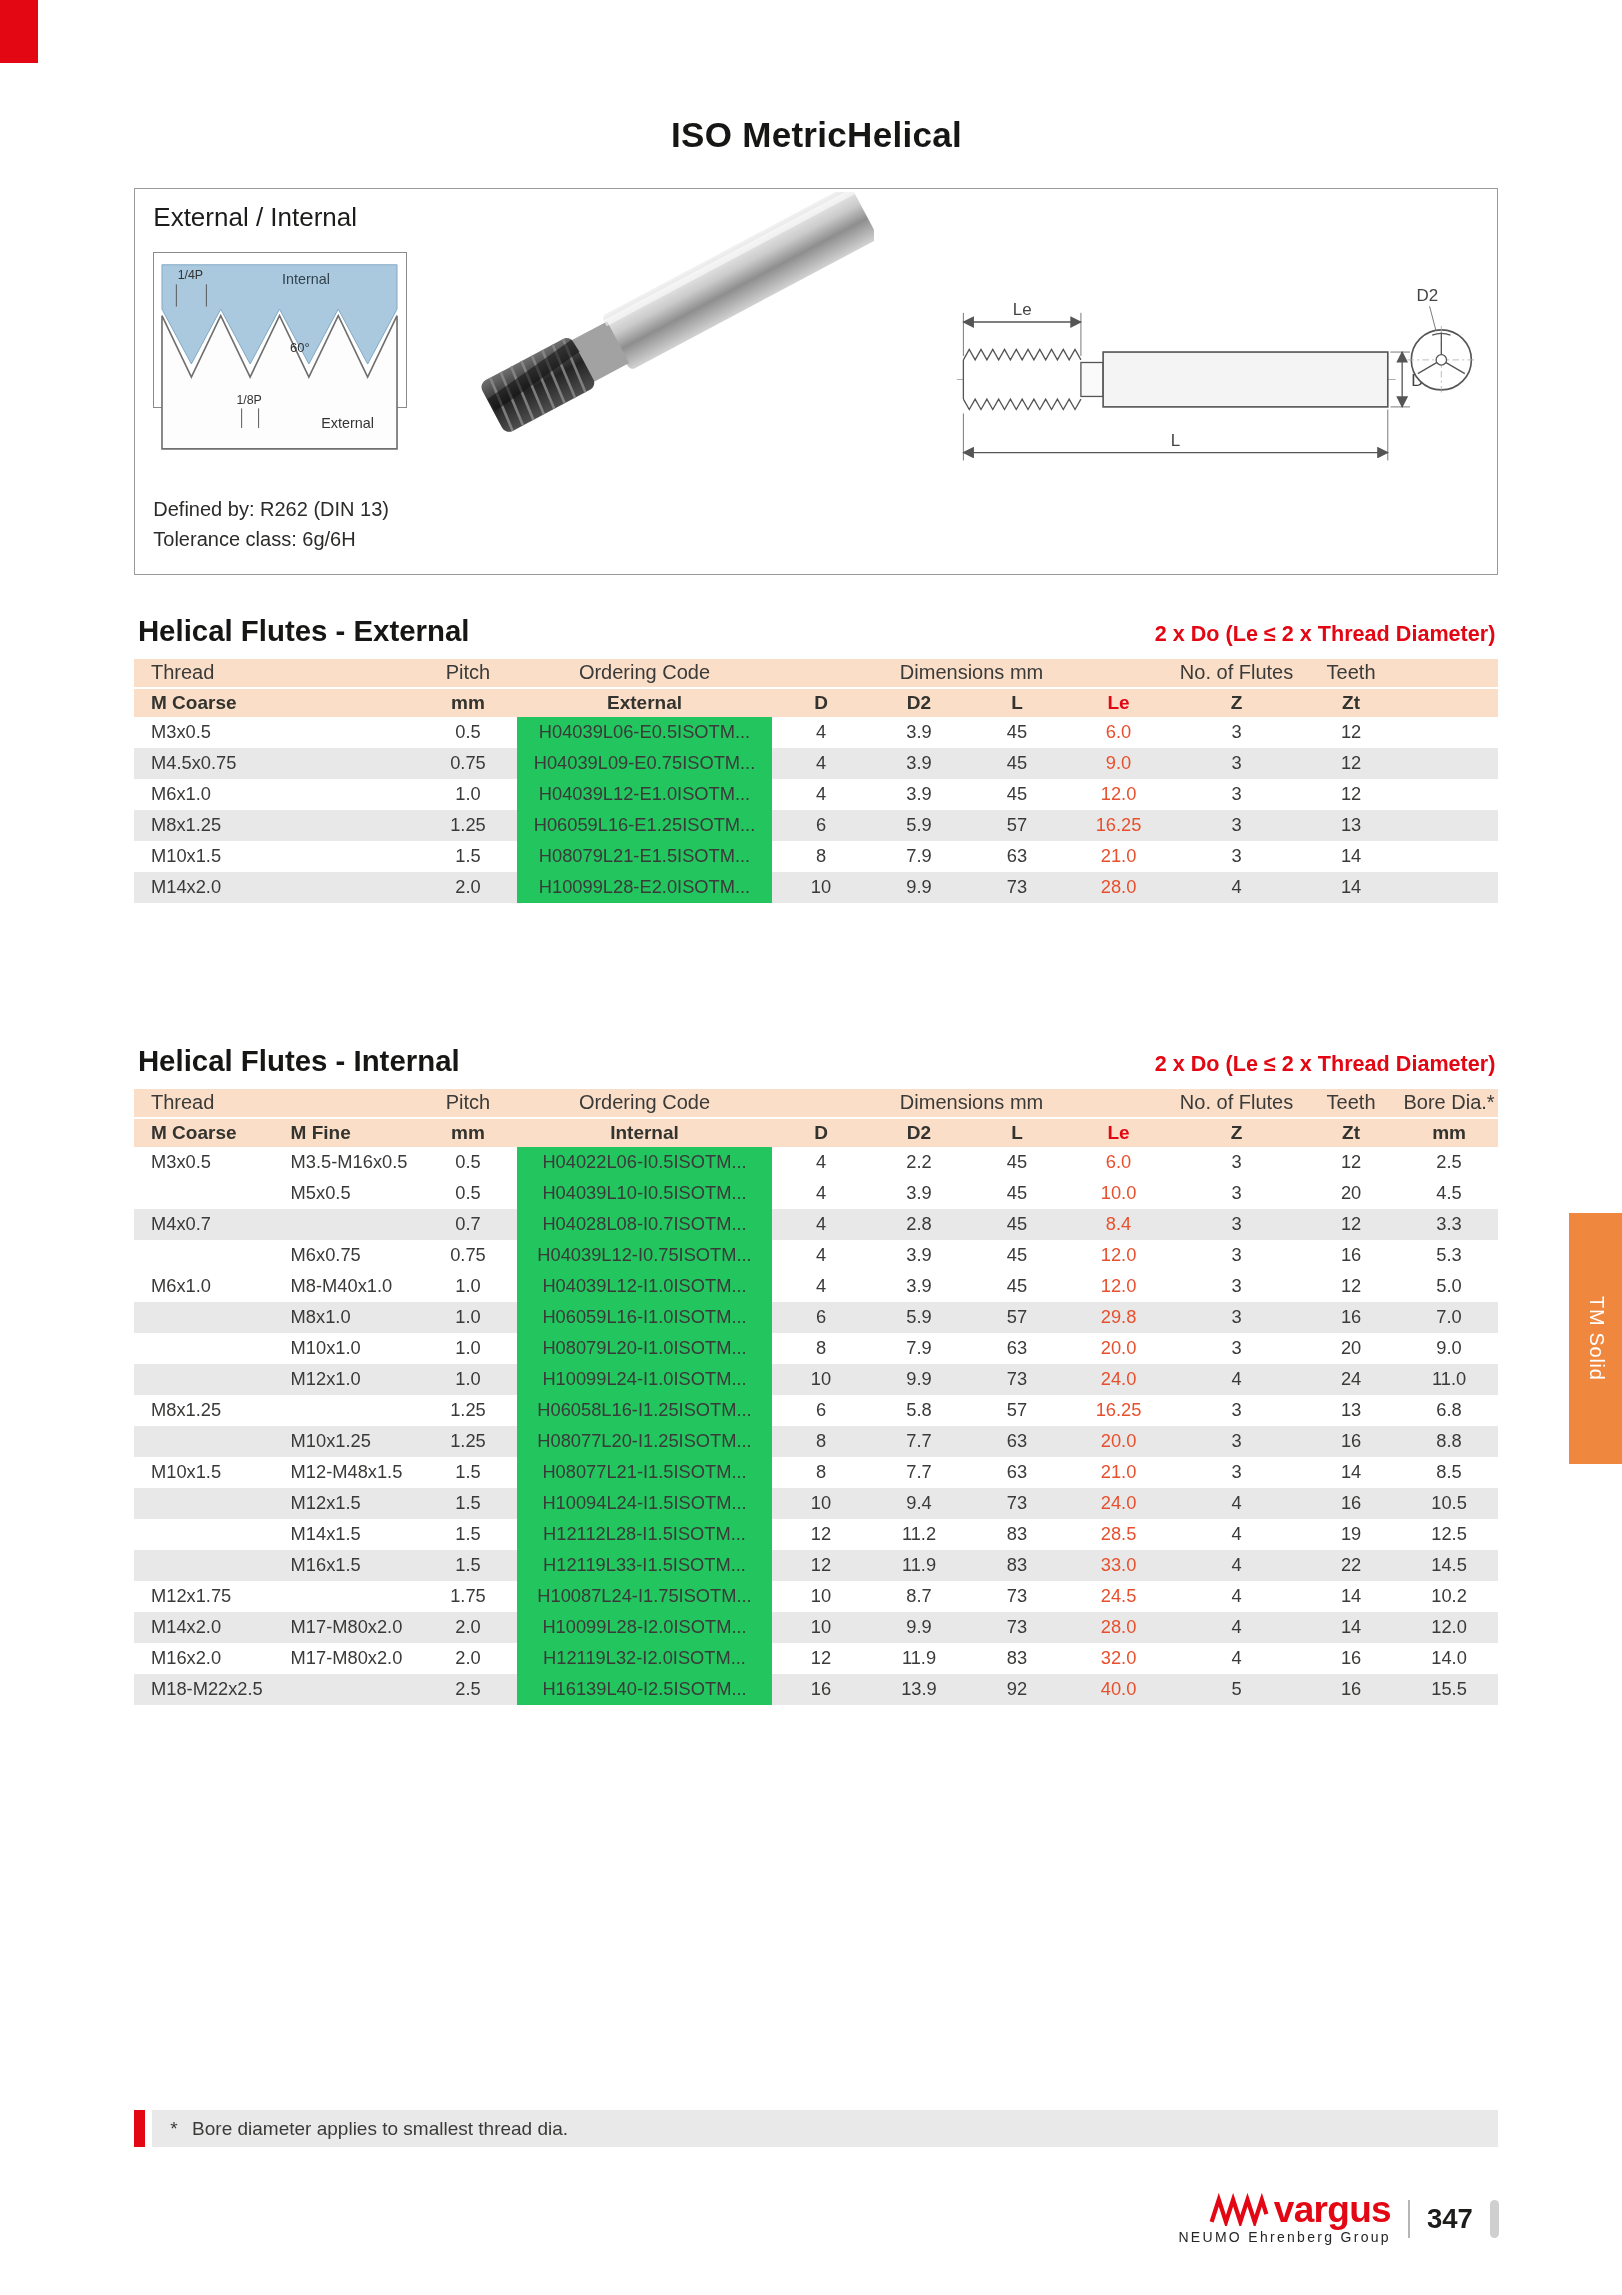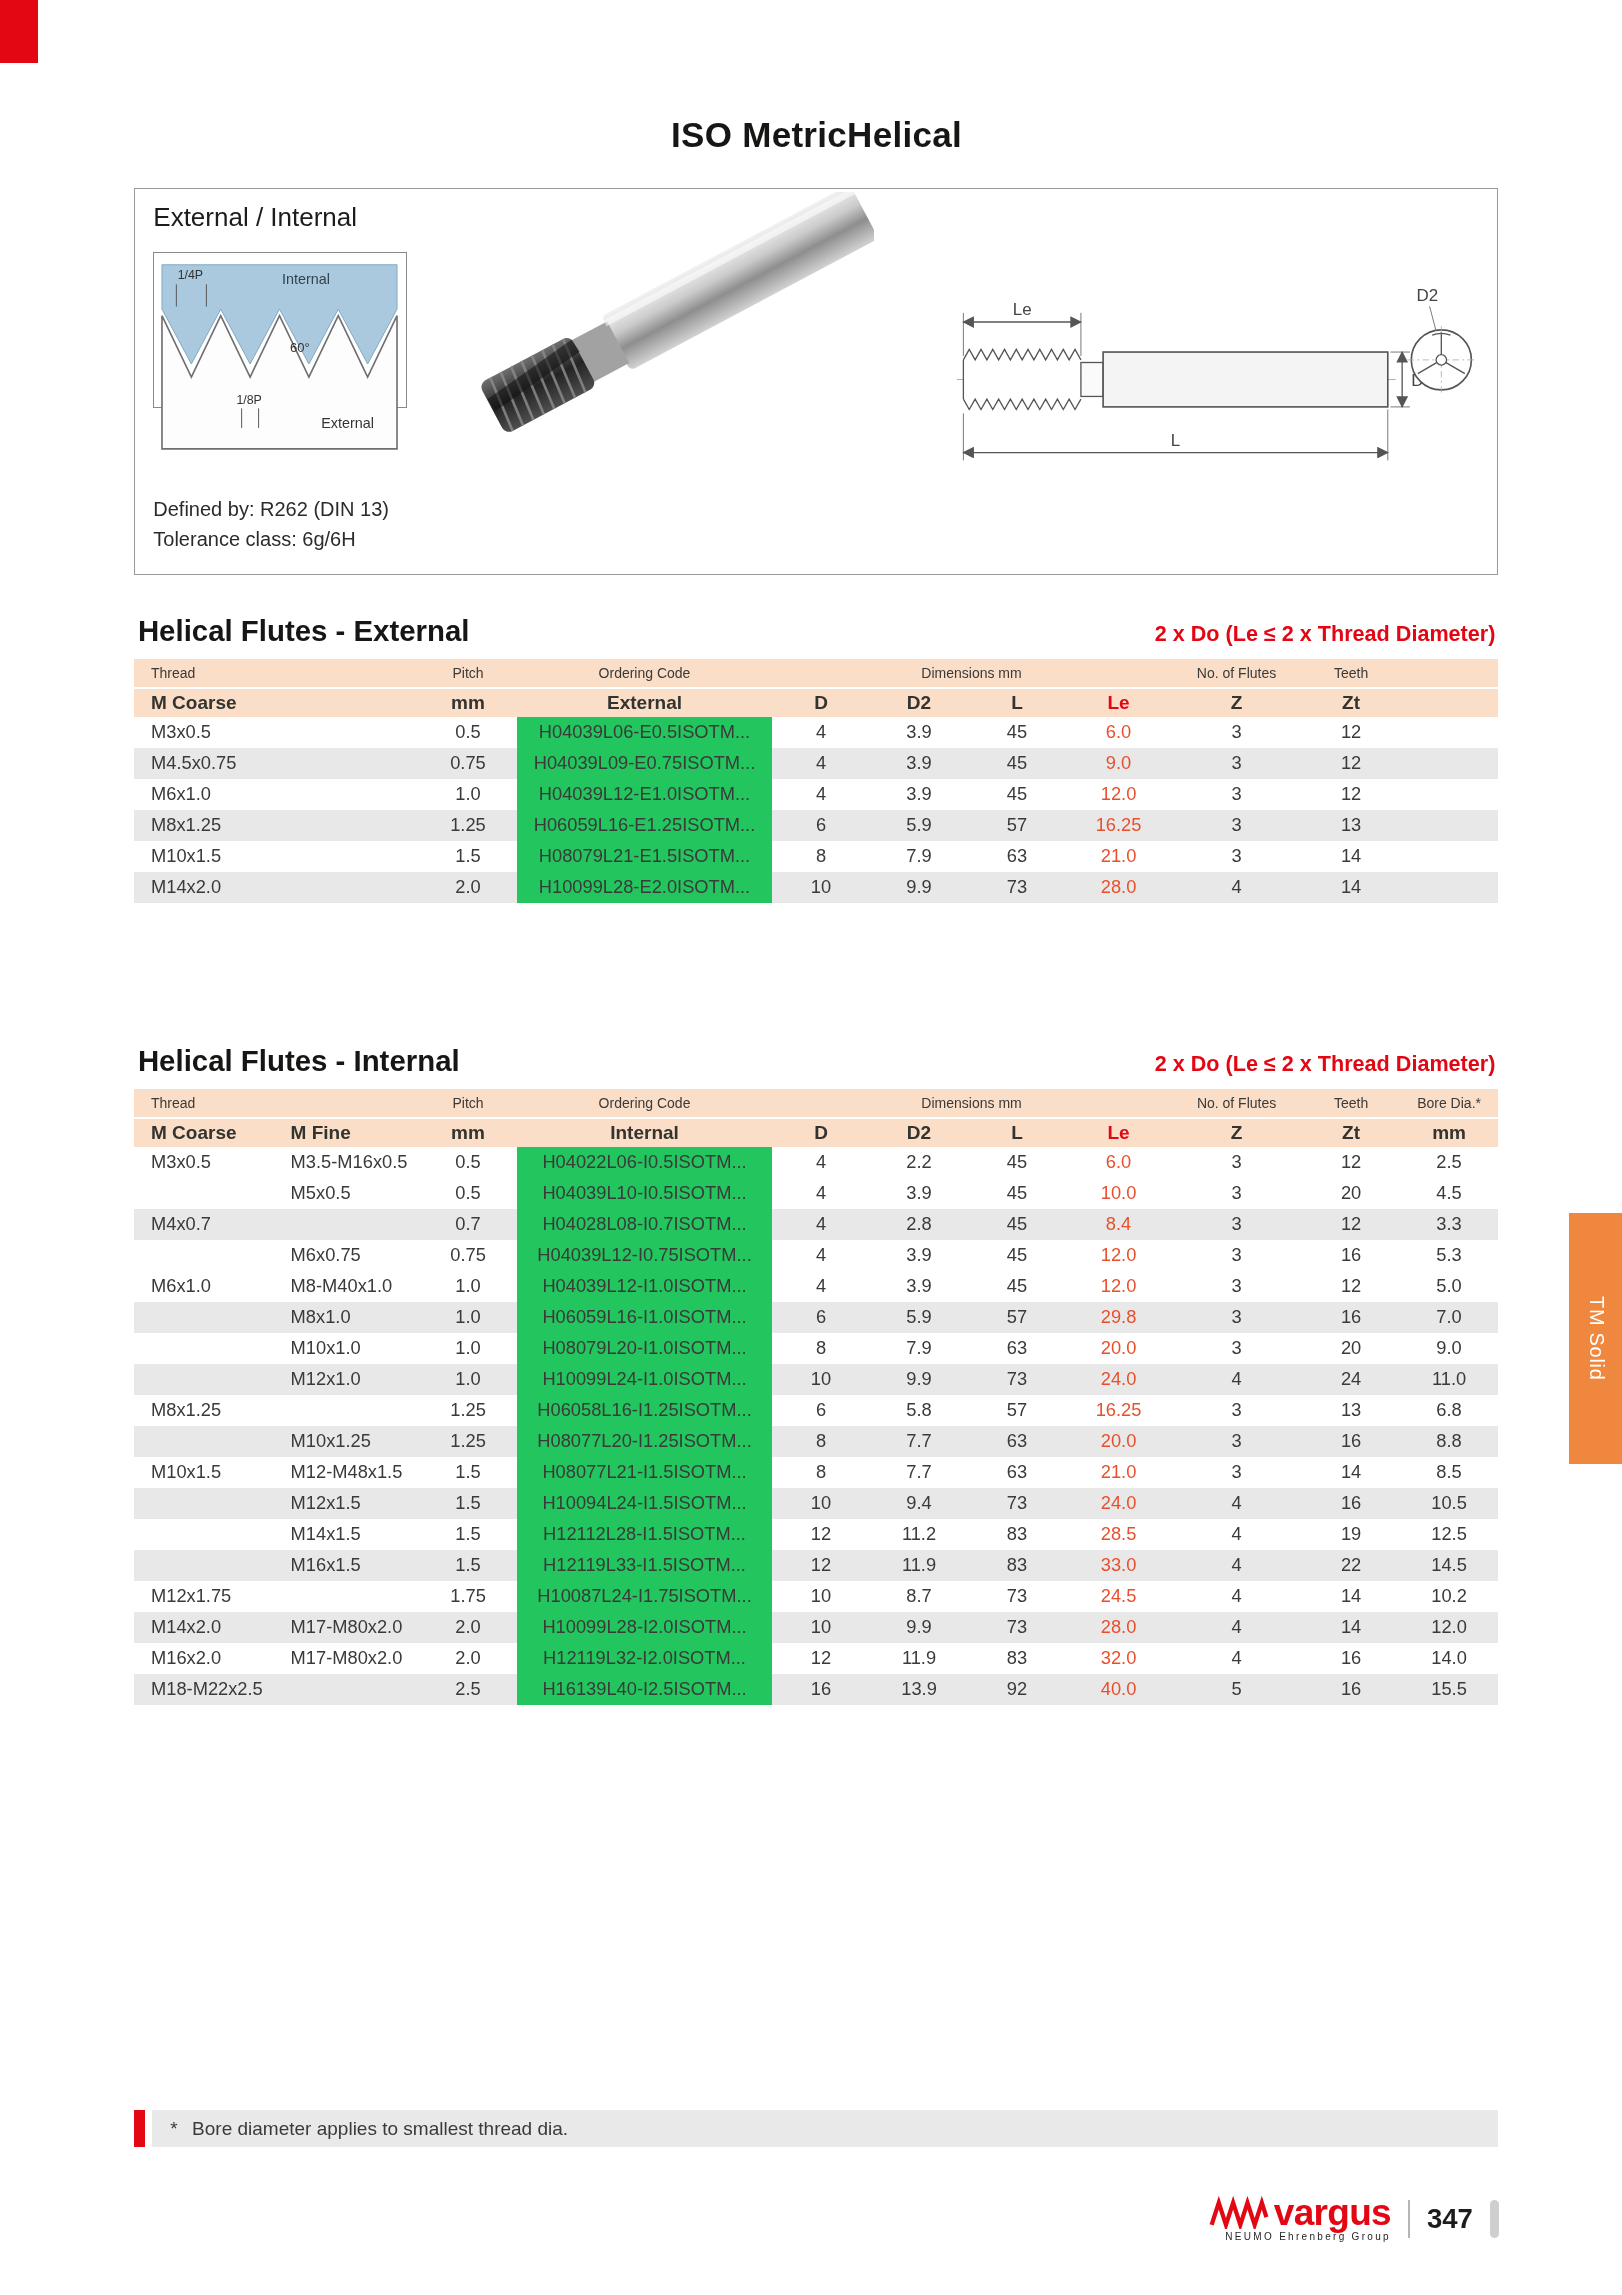--- a/index.html
+++ b/index.html
@@ -25,21 +25,21 @@
   .table-block{position:absolute;left:134px;width:1364px}
   .tb-external{top:614px}
   .tb-internal{top:1044px}
   .table-title-row{display:flex;justify-content:space-between;align-items:baseline;margin-bottom:10.5px;padding-left:3.9px}
   .table-title{font-size:29.4px;font-weight:bold;color:#161615}
   .table-note{font-size:21.6px;font-weight:600;color:#e30613;padding-right:2.6px}
 
   table.cat-table{width:1364px;border-collapse:collapse;table-layout:fixed;font-size:18.3px;color:#3a3a39}
   .cat-table thead tr{background:#fadec8}
   .cat-table th{font-weight:bold;height:29.4px;text-align:center;font-size:19px;color:#33332f}
-  .cat-table tr.ghead th{font-weight:normal;font-size:14px;height:29px;border-bottom:2px solid #fff;color:#3a3a39}
+  .cat-table tr.ghead th{font-weight:normal;font-size:20px;height:29px;border-bottom:2px solid #fff;color:#3a3a39}
   .cat-table td{height:31px;text-align:center}
   .cat-table .thread{text-align:left;padding-left:17px}
   .cat-table .fine{text-align:left;padding-left:2.6px}
   .cat-table td.code{background:#22c55e}
   .cat-table td.le{color:#e8502d}
   .cat-table th.le{color:#e30613}
   .cat-table tbody tr.alt{background:#e8e8e8}
 
   
   .side-tab{position:absolute;right:0;top:1213px;width:54px;height:251px;background:#f0873f;display:flex;align-items:center;justify-content:center}
@@ -49,21 +49,21 @@
   .footnote-mark{position:absolute;left:134px;top:2110px;width:10.5px;height:37px;background:#e30613}
   .footnote-bar{position:absolute;left:152px;top:2110px;width:1346px;height:37px;background:#e9e9e9;display:flex;align-items:center}
   .footnote-bar .fn-star{font-size:19px;color:#3a3a39;padding:0 14.4px 0 18.3px}
   .footnote-bar .fn-text{font-size:19px;color:#3a3a39}
 
   
   .footer{position:absolute;right:124px;top:2193px;height:51px;display:flex;align-items:center;gap:17px}
   .brand{display:flex;flex-direction:column;align-items:flex-end}
   .brand-row{display:flex;align-items:center;gap:5.2px}
   .brand-name{font-size:37px;font-weight:bold;color:#e30613;letter-spacing:-0.7px;line-height:35px}
-  .brand-sub{font-size:10px;color:#262626;letter-spacing:2.3px;margin-top:1.3px}
+  .brand-sub{font-size:14px;color:#262626;letter-spacing:2.3px;margin-top:1.3px}
   .footer-divider{width:2px;height:38px;background:#b5b5b5}
   .page-num{font-size:27.5px;font-weight:bold;color:#1c1c1b}
   .footer-pill{width:9.2px;height:38px;background:#cfcfcf;border-radius:4.6px}
 
   svg text{font-family:"Liberation Sans",sans-serif}
 </style>
 </head>
 <body>
 
 <div class="page">

